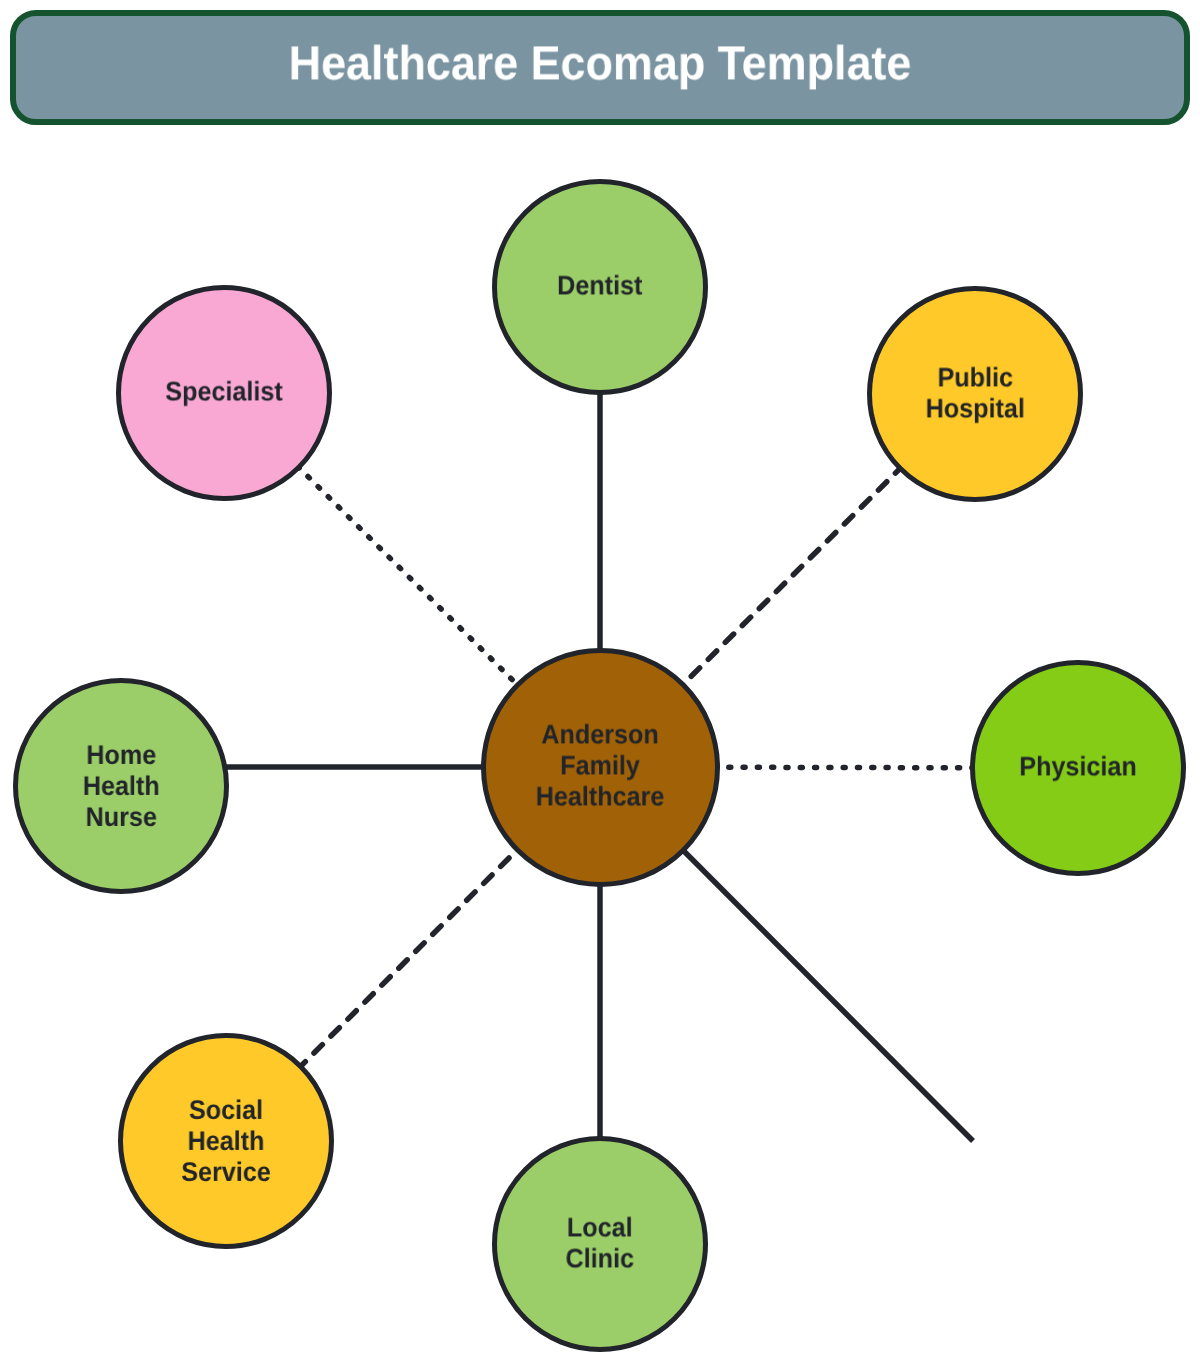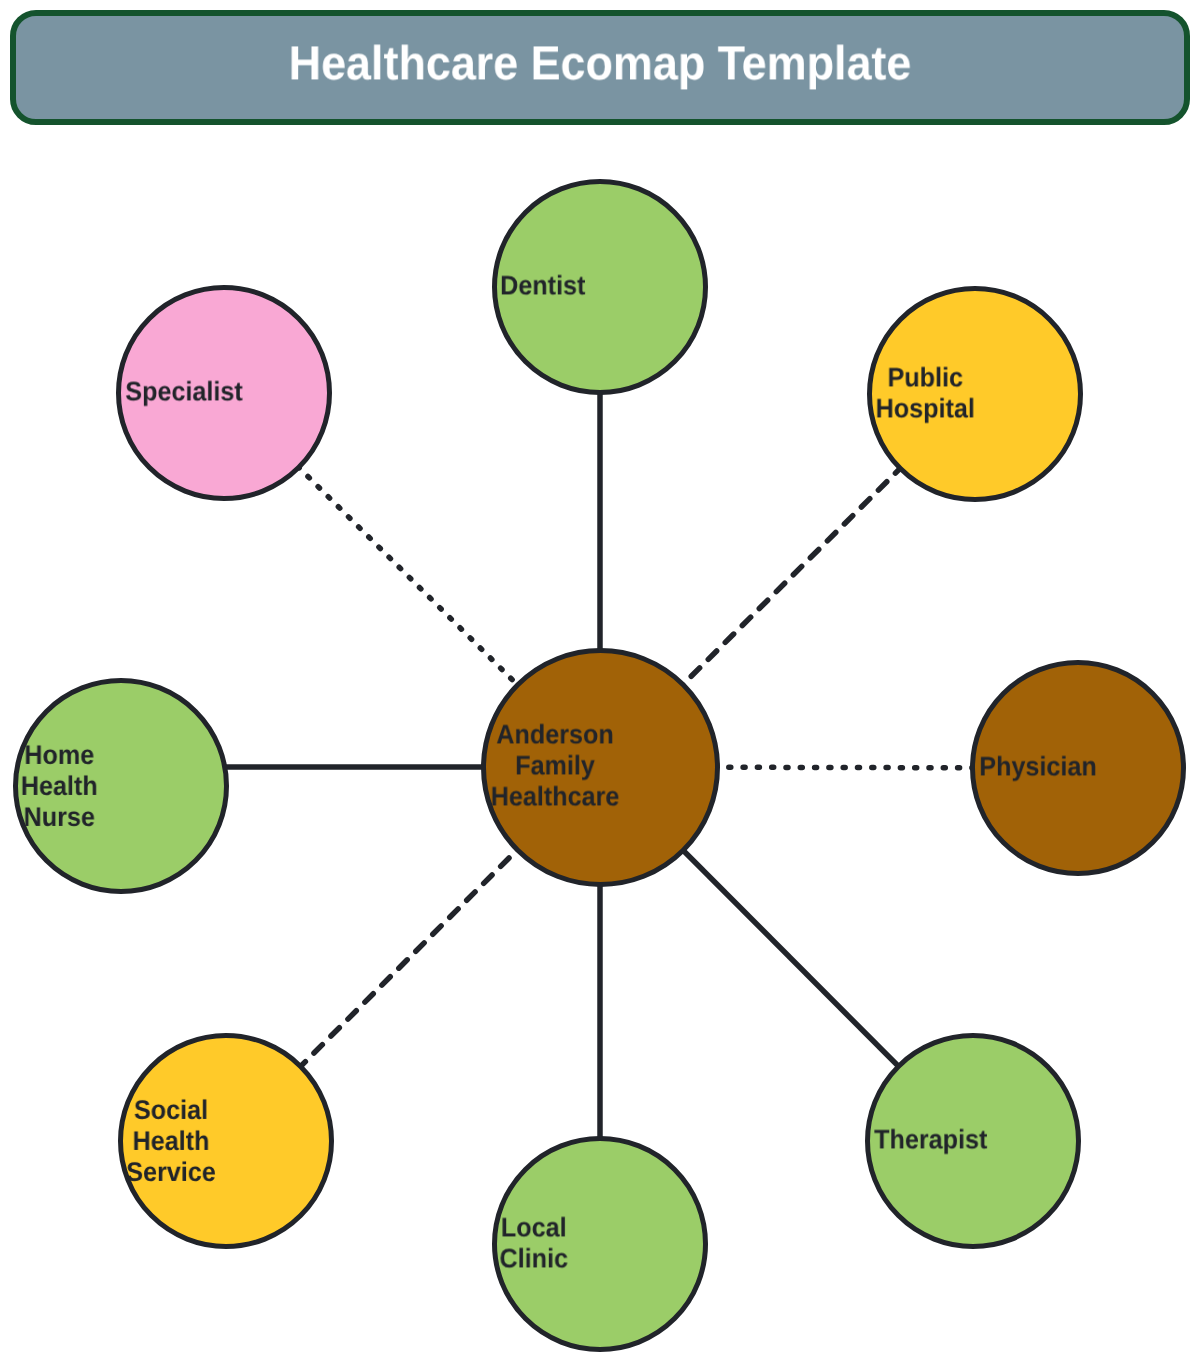--- a/index.html
+++ b/index.html
@@ -64,21 +64,21 @@
     width: 1200px;
     height: 1365px;
   }
   .node {
     position: absolute;
     box-sizing: border-box;
     border-radius: 50%;
     border: 5.5px solid #21242a;
     display: flex;
     align-items: center;
-    justify-content: flex-start;
+    justify-content: center;
     text-align: center;
   }
   .node-label {
     color: #21242a;
     font-size: 27px;
     font-weight: 700;
     line-height: 31.2px;
     white-space: pre-line;
     transform: translateY(-0.6px) scaleX(0.932);
     will-change: transform;
@@ -105,25 +105,22 @@
     </svg>
 
   <div id="node-layer">
       <div class="node" style="left: 492px; top: 179px; width: 216px; height: 216px; background: rgb(155, 205, 104);">
         <div class="node-label">Dentist</div>
       </div>
       <div class="node" style="left: 867px; top: 286px; width: 216px; height: 216px; background: rgb(255, 202, 41);">
         <div class="node-label">Public
 Hospital</div>
       </div>
-      <div class="node" style="left: 970px; top: 660px; width: 216px; height: 216px; background: #a16207;">
+      <div class="node" style="left: 970px; top: 660px; width: 216px; height: 216px; background: #84cc16;">
         <div class="node-label">Physician</div>
-      </div>
-      <div class="node" style="left: 865px; top: 1033px; width: 216px; height: 216px; background: rgb(155, 205, 104);">
-        <div class="node-label">Therapist</div>
       </div>
       <div class="node" style="left: 492px; top: 1136px; width: 216px; height: 216px; background: rgb(155, 205, 104);">
         <div class="node-label">Local
 Clinic</div>
       </div>
       <div class="node" style="left: 118px; top: 1033px; width: 216px; height: 216px; background: rgb(255, 202, 41);">
         <div class="node-label" style="transform: translateY(0.9px) scaleX(0.932);">Social
 Health
 Service</div>
       </div>

